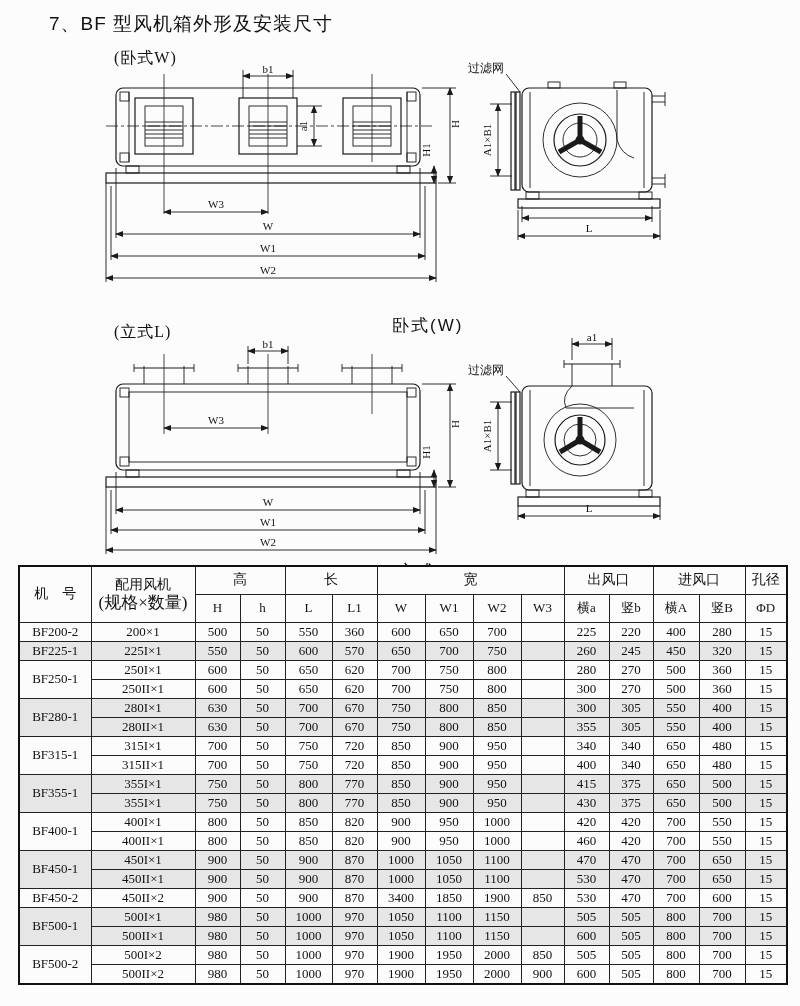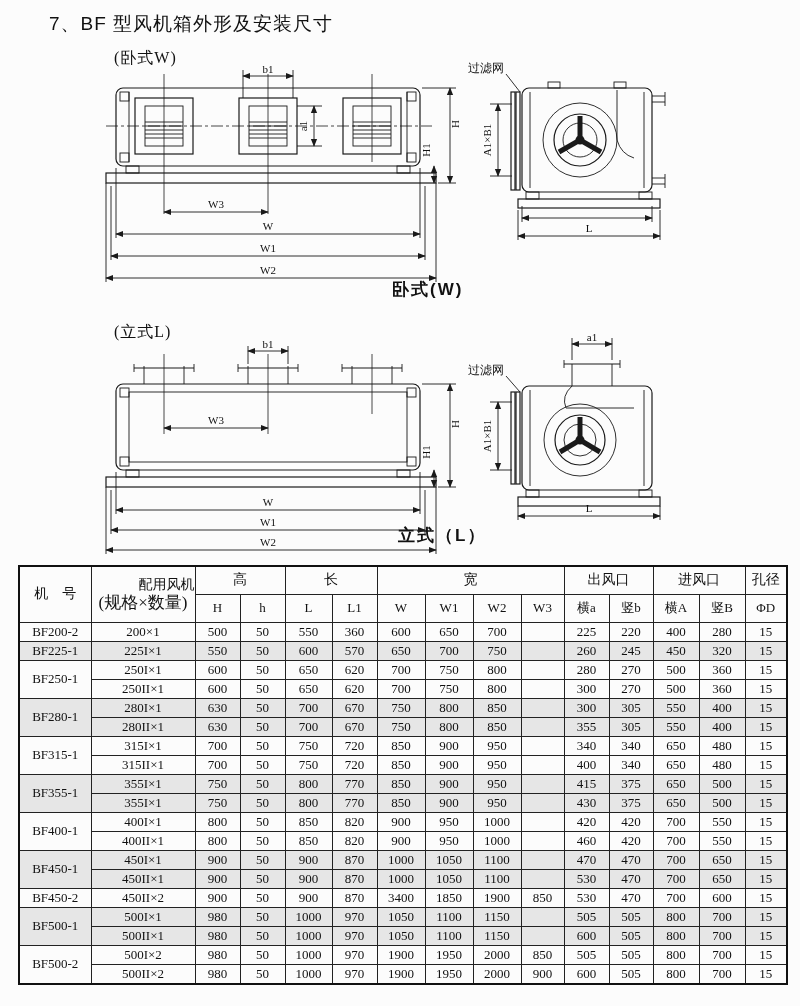--- a/index.html
+++ b/index.html
@@ -13,22 +13,23 @@
   }
   .page-title {
     position:absolute; left:49px; top:11px;
     font-size:19px; font-weight:normal; letter-spacing:1px;
     font-family:"Liberation Sans","DejaVu Sans",sans-serif;
   }
   .type-label { position:absolute; font-size:16px; letter-spacing:1px; }
   .tl-h { left:114px; top:48px; }
   .tl-v { left:114px; top:322px;font-family:Liberation Serif, serif; }
   .caption {
-    position:absolute; font-size:17px; font-weight:bold; letter-spacing:2px;
+    position:absolute; font-size:17px; font-weight:normal; letter-spacing:2px;
     font-family:"Liberation Sans","DejaVu Sans",sans-serif;
+    margin-top:36px;
   }
   .cap-h { left:392px; top:278px; }
   .cap-v { left:398px; top:524px; }
   svg { position:absolute; overflow:visible; }
   .svg-a { left:100px; top:62px; }
   .svg-b { left:462px; top:56px; }
   .svg-c { left:100px; top:338px; }
   .svg-d { left:462px; top:330px; }
   .ln   { stroke:#1a1a1a; stroke-width:1.2; fill:none; }
   .thin { stroke:#1a1a1a; stroke-width:0.9; fill:none; }
@@ -48,21 +49,21 @@
     text-align:center; vertical-align:middle;
     font-weight:normal; white-space:nowrap; overflow:hidden;
     padding:0;
   }
   .spec-table { border:2px solid #111; }
   .spec-table thead th { height:28px; font-size:14px; background:#fcfcfc; }
   .spec-table thead .sub th, .spec-table thead tr.sub th { font-size:13px; }
   .spec-table tbody td { height:18px; line-height:18px; }
   .spec-table tbody tr.shade td { background:#e6e6e6; }
   .fan-head div { line-height:18px; font-size:17px; }
-  .fan-head div:first-child { font-size:14px;text-align:right; }
+  .fan-head div:first-child { font-size:14px; }
 </style>
 </head>
 <body>
 
 <div class="page-title">7、BF 型风机箱外形及安装尺寸</div>
 
 <div class="type-label tl-h">(卧式W)</div>
 <div class="type-label tl-v">(立式L)</div>
 <div class="caption cap-h">卧式(W)</div>
 <div class="caption cap-v">立式（L）</div>

